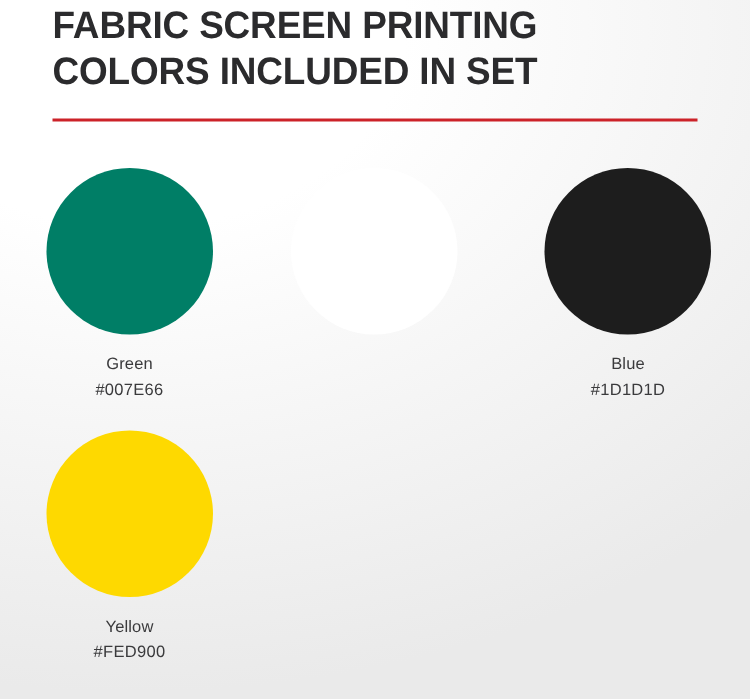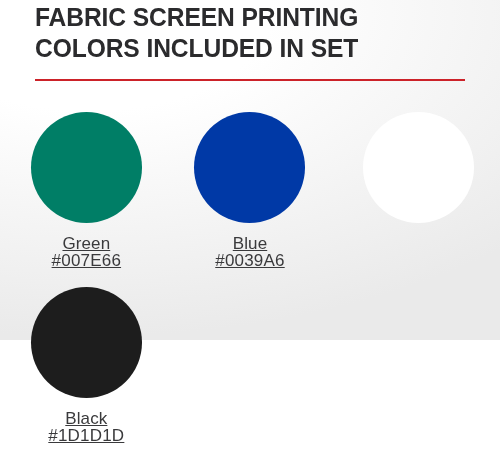--- a/index.html
+++ b/index.html
@@ -11,21 +11,21 @@
     width: 500px;
     height: 466px;
     overflow: hidden;
     font-family: "Liberation Sans", "DejaVu Sans", sans-serif;
     background: #ffffff;
   }
 
   #page {
     position: relative;
     width: 500px;
-    height: 340px;
+    height: 466px;
     box-sizing: border-box;
     background:
       radial-gradient(120% 95% at 18% 4%, #ffffff 0%, #fdfdfd 32%, #f7f7f7 58%, #f0f0f0 78%, #eaeaea 100%);
   }
 
   
   .header {
     position: absolute;
     left: 35px;
     top: 2px;
@@ -85,24 +85,23 @@
   }
   .labels {
     margin-top: 12px;
     text-align: center;
     line-height: 17px;
   }
   .color-name,
   .color-hex {
     display: block;
     font-family: "Liberation Sans", "DejaVu Sans", sans-serif;
-    font-size: 17px;
+    font-size: 11px;
     color: #3a3a3c;
     letter-spacing: 0.1px;
-    text-decoration: underline;
   }
   .color-hex {
     letter-spacing: 0.2px;
     text-align: center;
   }
 </style>
 </head>
 <body>
 
 <div id="page" style="background: radial-gradient(120% 95% at 18% 4%, rgb(255, 255, 255) 0%, rgb(255, 255, 255) 30%, rgb(234, 234, 234) 100%);">
@@ -117,37 +116,37 @@
   <div class="grid">
 
     <div class="swatch">
       <div class="dot" style="background: rgb(0, 126, 102);"></div>
       <div class="labels">
         <span class="color-name">Green</span>
         <span class="color-hex">#007E66</span>
       </div>
     </div>
 
-    <div class="swatch">
-      <div class="dot" style="background: rgb(0, 57, 166);"></div>
-      <div class="labels">
-        <span class="color-name">Blue</span>
-        <span class="color-hex">#0039A6</span>
-      </div>
-    </div>
 
 
     <div class="swatch">
       <div class="dot" style="background: rgb(255, 255, 255);"></div>
     </div>
 
     <div class="swatch">
       <div class="dot" style="background: rgb(29, 29, 29);"></div>
       <div class="labels">
-        <span class="color-name">Black</span>
+        <span class="color-name">Blue</span>
         <span class="color-hex">#1D1D1D</span>
       </div>
     </div>
 
+    <div class="swatch">
+      <div class="dot" style="background: rgb(254, 217, 0);"></div>
+      <div class="labels">
+        <span class="color-name">Yellow</span>
+        <span class="color-hex">#FED900</span>
+      </div>
+    </div>
 
   </div>
 
 </div>
 
 </body></html>

